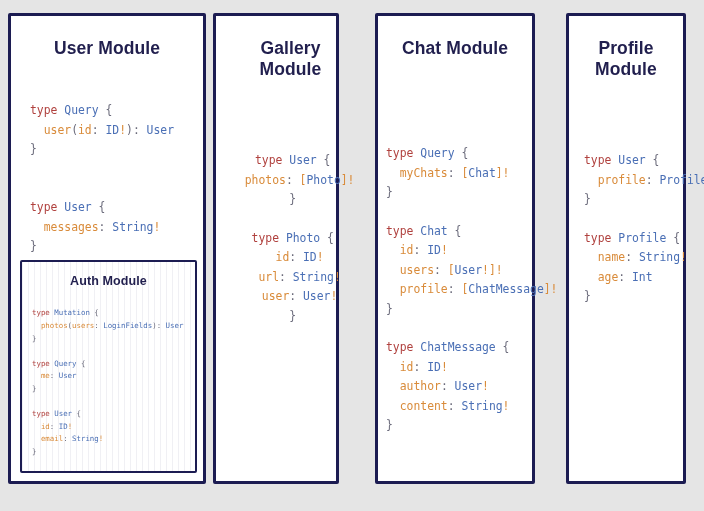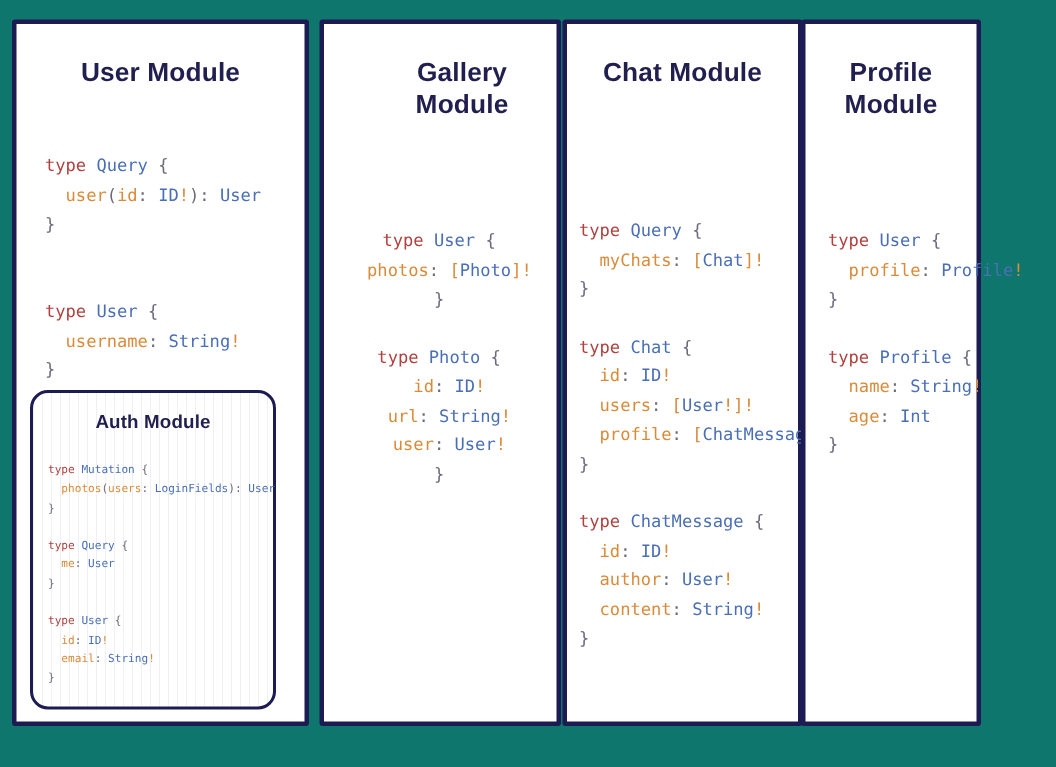--- a/index.html
+++ b/index.html
@@ -11,58 +11,58 @@
     width: 704px;
     height: 511px;
     font-family: "Liberation Sans", sans-serif;
     overflow: hidden;
   }
 
   #board {
     position: relative;
     width: 704px;
     height: 511px;
-    background: #0f766e;
+    background: #e5e5e5;
   }
 
   
   .card {
     position: absolute;
     box-sizing: border-box;
     background: #ffffff;
     border: 3px solid #1c1c52;
     border-radius: 2px;
   }
   .card-user    { left: 8px;   top: 13px; width: 198px; height: 471px; }
-  .card-gallery { left: 213px; top: 13px; width: 161px; height: 471px; padding-left: 29px; }
+  .card-gallery { left: 213px; top: 13px; width: 126px; height: 471px; padding-left: 29px; }
   .card-chat    { left: 375px; top: 13px; width: 160px; height: 471px; }
-  .card-profile { left: 534px; top: 13px; width: 120px; height: 471px; }
+  .card-profile { left: 566px; top: 13px; width: 120px; height: 471px; }
 
   .card-title {
     text-align: center;
     font-weight: bold;
     color: #211f4e;
     letter-spacing: 0.1px;
   }
   .card > .card-title {
     font-size: 17.5px;
     margin-top: 22px;
   }
 
   
   .subcard {
     position: absolute;
     box-sizing: border-box;
     left: 9px;
     top: 244px;
-    width: 164px;
+    width: 177px;
     height: 213px;
     background: #ffffff;
     border: 2px solid #1c1c52;
-    border-radius: 12px;
+    border-radius: 2px;
     background-image:
       repeating-linear-gradient(to right,
         rgba(140,140,170,0.13) 0px,
         rgba(140,140,170,0.13) 1px,
         rgba(255,255,255,0) 1px,
         rgba(255,255,255,0) 6px);
   }
   .subcard > .card-title {
     font-size: 12.5px;
     margin-top: 12px;
@@ -102,21 +102,21 @@
 <div id="board">
 
   <div class="card card-user">
     <div class="card-title">User Module</div>
     <pre class="code code-lg code-user"><span class="t-kw">type</span> <span class="t-type">Query</span><span class="t-punc"> {</span>
   <span class="t-field">user</span><span class="t-punc">(</span><span class="t-field">id</span><span class="t-punc">: </span><span class="t-type">ID</span><span class="t-bang">!</span><span class="t-punc">)</span><span class="t-punc">: </span><span class="t-type">User</span>
 <span class="t-punc">}</span>
 
 
 <span class="t-kw">type</span> <span class="t-type">User</span><span class="t-punc"> {</span>
-  <span class="t-field">username</span><span class="t-punc">: </span><span class="t-type">String</span><span class="t-bang">!</span>
+  <span class="t-field">messages</span><span class="t-punc">: </span><span class="t-type">String</span><span class="t-bang">!</span>
 <span class="t-punc">}</span></pre>
 
     <div class="subcard">
       <div class="card-title">Auth Module</div>
       <pre class="code code-sm code-auth"><span class="t-kw">type</span> <span class="t-type">Mutation</span><span class="t-punc"> {</span>
   <span class="t-field">photos</span><span class="t-punc">(</span><span class="t-field">users</span><span class="t-punc">: </span><span class="t-type">LoginFields</span><span class="t-punc">)</span><span class="t-punc">: </span><span class="t-type">User</span>
 <span class="t-punc">}</span>
 
 <span class="t-kw">type</span> <span class="t-type">Query</span><span class="t-punc"> {</span>
   <span class="t-field">me</span><span class="t-punc">: </span><span class="t-type">User</span>

